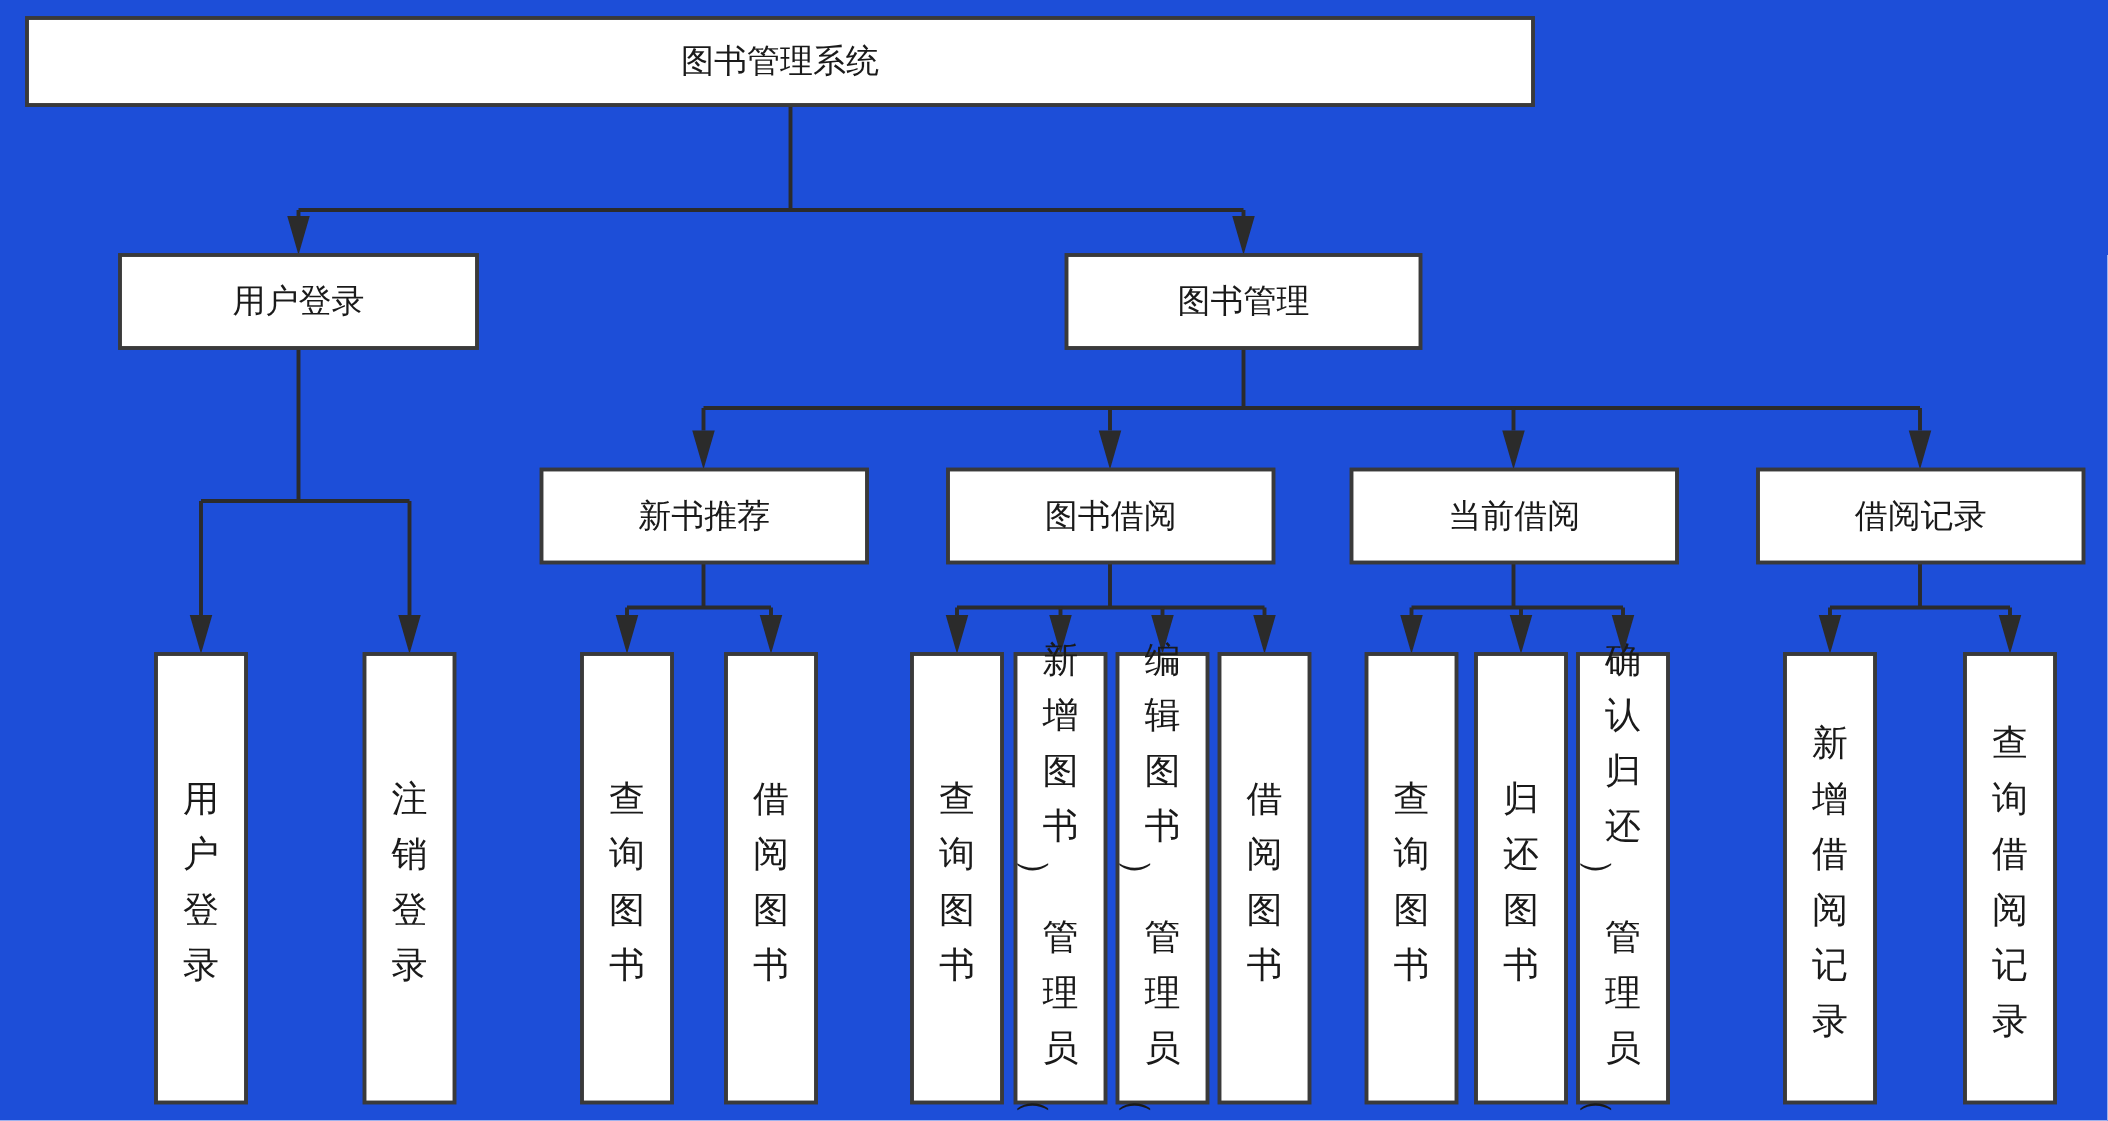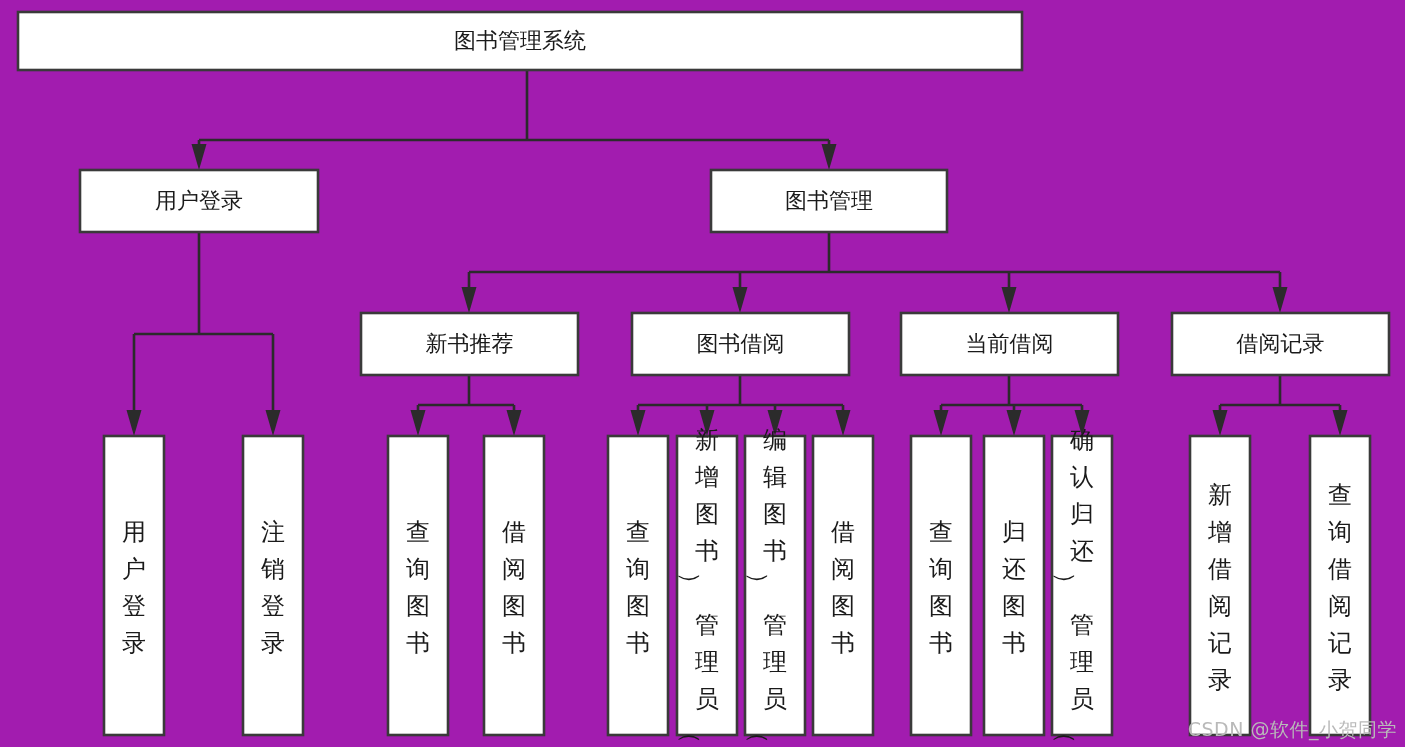--- a/index.html
+++ b/index.html
@@ -11,21 +11,21 @@
   body {
     font-family: "DejaVu Sans", "Liberation Sans", sans-serif;
     width: 1405px;
     height: 747px;
     overflow: hidden;
   }
   #diagram-root {
     position: relative;
     width: 1405px;
     height: 747px;
-    background: #a21caf;
+    background: #1d4ed8;
   }
   svg.diagram-canvas {
     position: absolute;
     left: 0;
     top: 0;
     width: 1405px;
     height: 747px;
     display: block;
   }
   .node-box {
@@ -217,14 +217,13 @@
         <g>
           <rect class="node-box" x="1190" y="436" width="60" height="299"></rect>
           <text class="node-label-v" x="1220" y="503.36"><tspan x="1220" dy="0">新</tspan><tspan x="1220" dy="37">增</tspan><tspan x="1220" dy="37">借</tspan><tspan x="1220" dy="37">阅</tspan><tspan x="1220" dy="37">记</tspan><tspan x="1220" dy="37">录</tspan></text>
         </g>
         <g>
           <rect class="node-box" x="1310" y="436" width="60" height="299"></rect>
           <text class="node-label-v" x="1340" y="503.36"><tspan x="1340" dy="0">查</tspan><tspan x="1340" dy="37">询</tspan><tspan x="1340" dy="37">借</tspan><tspan x="1340" dy="37">阅</tspan><tspan x="1340" dy="37">记</tspan><tspan x="1340" dy="37">录</tspan></text>
         </g>
       </g>
   </svg>
-  <div class="watermark">CSDN @软件_小贺同学</div>
 </div>
 
 </body></html>

